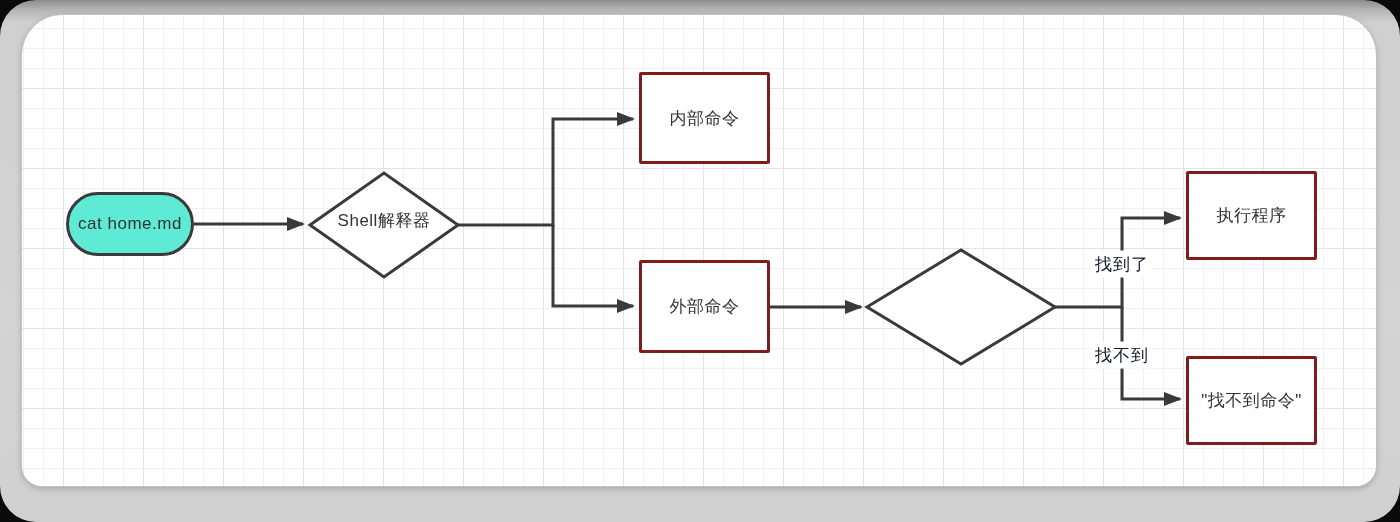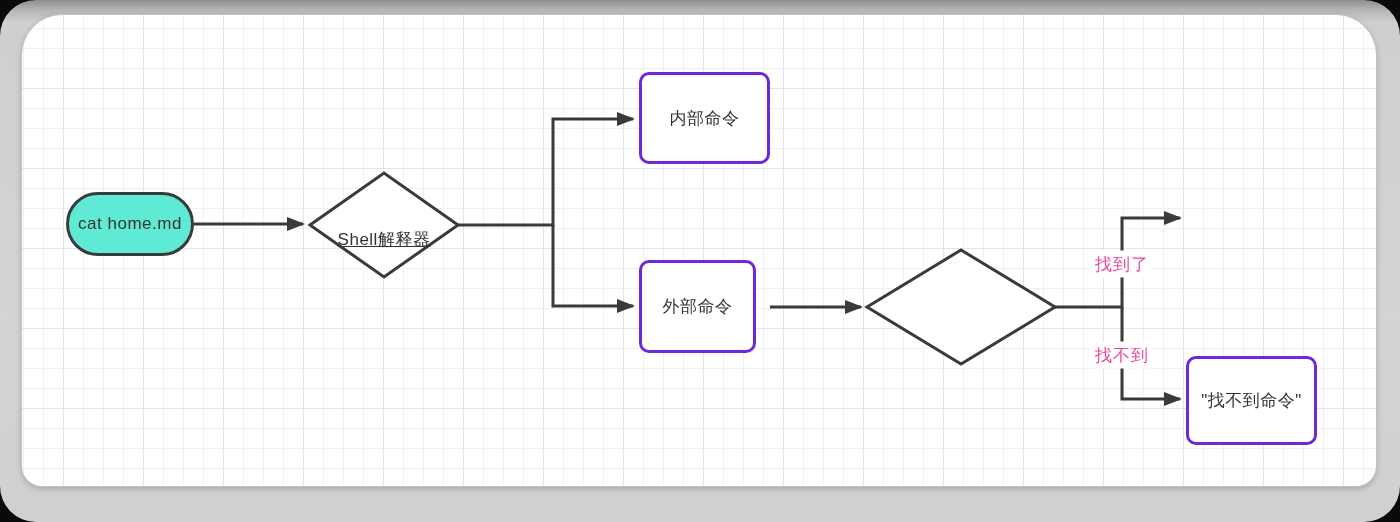--- a/index.html
+++ b/index.html
@@ -49,39 +49,39 @@
     display: flex;
     align-items: center;
     justify-content: center;
     text-align: center;
     color: #333333;
     font-size: 17px;
     letter-spacing: 0.5px;
   }
   .node.box {
     background: #ffffff;
-    border: 3px solid #6d28d9;
-    border-radius: 10px;
+    border: 3px solid #7f1d1d;
+    border-radius: 2px;
   }
   .node.pill {
     background: #5eead4;
     border: 3px solid #3a3a3a;
     border-radius: 32px;
   }
   .node.diamond-label {
     background: transparent;
     border: none;
     line-height: 1.45;
     white-space: pre-line;
   }
   .edge-label {
     position: absolute;
     transform: translate(-50%, -50%);
     background: #ffffff;
-    color: #ec4899;
+    color: #0f172a;
     font-size: 17px;
     padding: 2px 4px;
     letter-spacing: 1px;
     white-space: nowrap;
   }
 </style>
 </head>
 <body>
 
 <div class="frame">
@@ -109,33 +109,36 @@
     <g fill="#ffffff" stroke="#3a3a3a" stroke-width="3" stroke-linejoin="miter">
       <polygon points="310,225 384,173 458,225 384,277"></polygon>
       <polygon points="867,307 961,250 1055,307 961,364"></polygon>
     </g>
   </svg>
 
   <div class="node pill" style="left:66px; top:192px; width:128px; height:64px;">
     <span>cat home.md</span>
   </div>
 
-  <div class="node diamond-label" style="left:310px; top:188px; width:148px; height:104px;text-decoration:underline;">
+  <div class="node diamond-label" style="left:310px; top:169px; width:148px; height:104px;">
     <span>Shell解释器</span>
   </div>
 
   <div class="node box" style="left:639px; top:72px; width:131px; height:92px;">
     <span>内部命令</span>
   </div>
 
-  <div class="node box" style="left:639px; top:260px; width:117px; height:93px;font-family:Liberation Serif, serif;">
+  <div class="node box" style="left:639px; top:260px; width:131px; height:93px;font-family:Liberation Serif, serif;">
     <span>外部命令</span>
   </div>
 
 
+  <div class="node box" style="left:1186px; top:171px; width:131px; height:89px;">
+    <span>执行程序</span>
+  </div>
 
   <div class="node box" style="left:1186px; top:356px; width:131px; height:89px;">
     <span>"找不到命令"</span>
   </div>
 
   <div class="edge-label" style="left:1122px; top:264px;">找到了</div>
 
   <div class="edge-label" style="left:1122px; top:355px;text-align:right;">找不到</div>
 
 </div>

